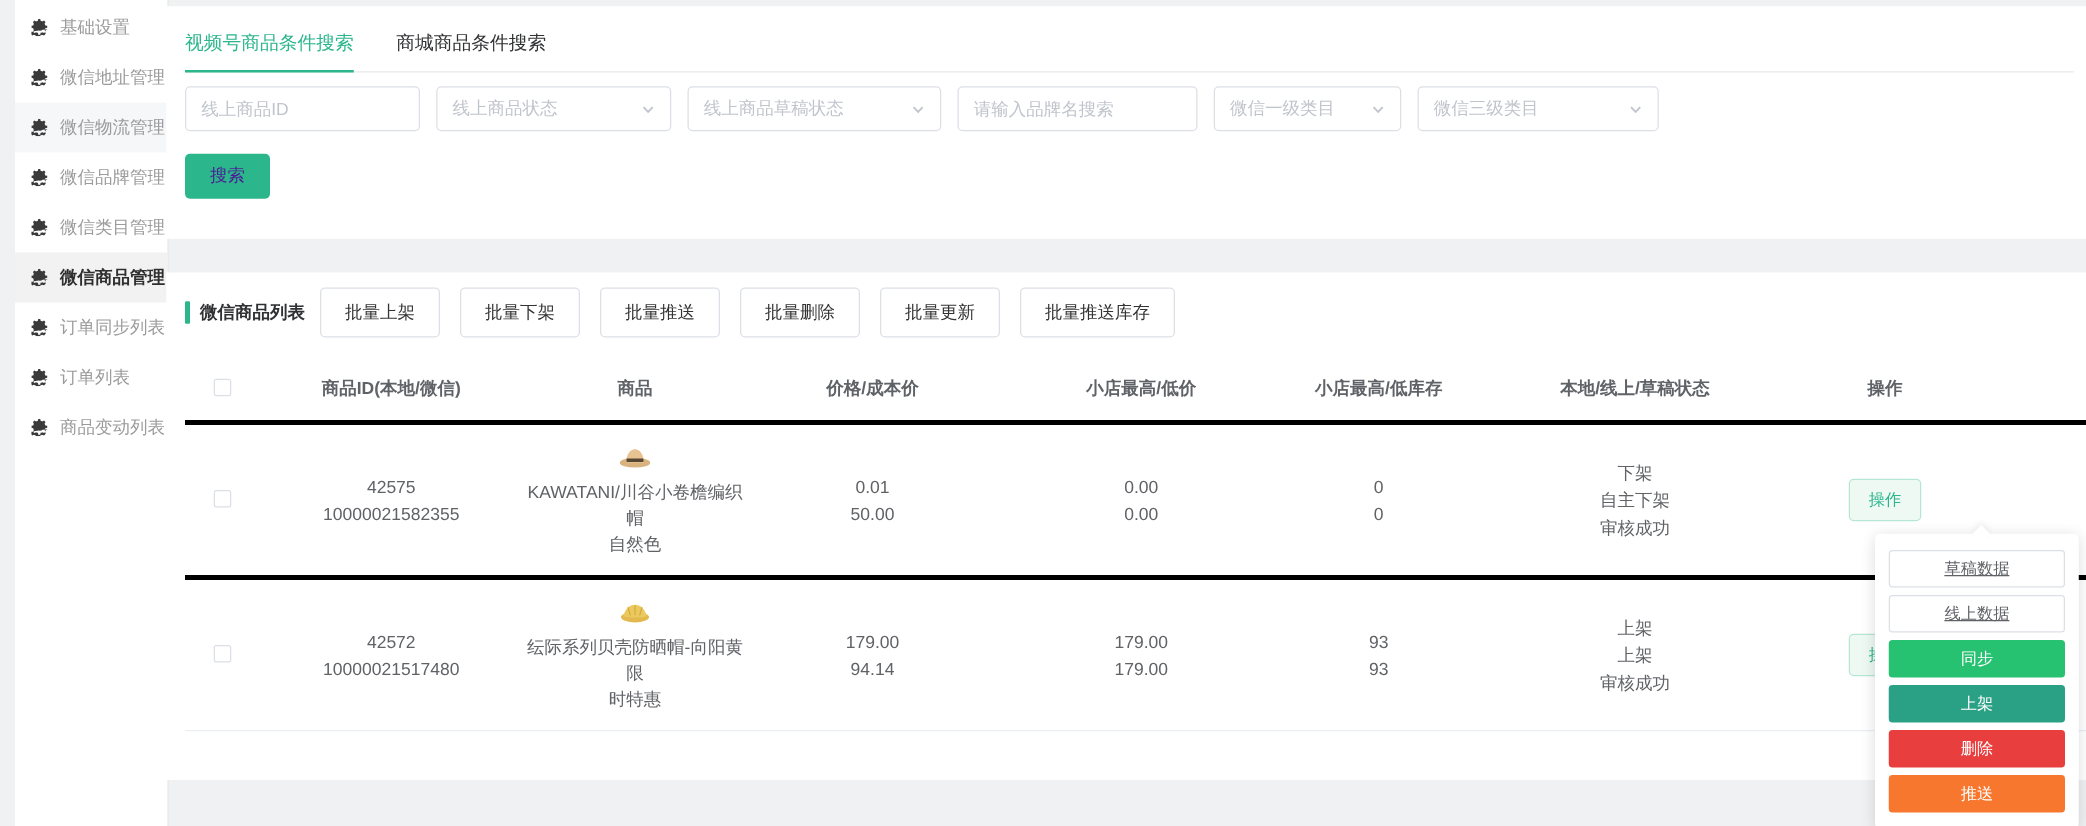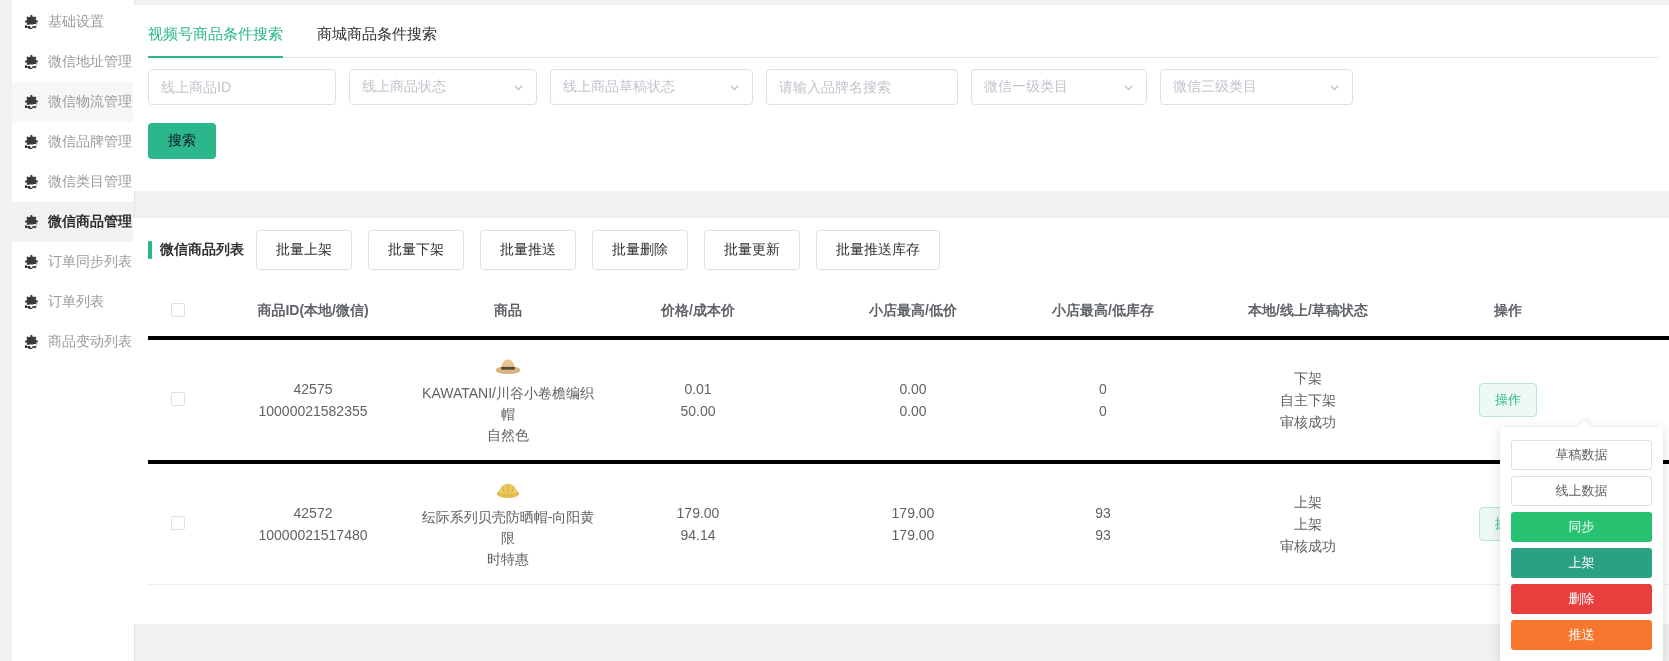--- a/index.html
+++ b/index.html
@@ -23,21 +23,21 @@
   .tab.active { color:#2bb68b; }
   .tab.active::after { content:""; position:absolute; left:0; right:0; bottom:-1px; height:2px; background:#2bb68b; }
 
   .filters { display:flex; gap:13px; margin-top:11px; }
   .f-input, .f-select { height:36px; border:1px solid #dcdfe6; border-radius:4px; background:#fff; font-size:14px; }
   .f-input { width:188px; padding:0 12px; color:#606266; outline:none; }
   .f-input::placeholder { color:#c0c4cc; }
   .f-select { width:188px; display:flex; align-items:center; justify-content:space-between; padding:0 12px; color:#c0c4cc; cursor:pointer; }
   .chev { width:11px; height:11px; stroke:#c0c4cc; stroke-width:1.6; fill:none; }
 
-  .search-btn { margin-top:18px; display:inline-block; background:#2cb68c; color:#0f172a; border:none; border-radius:4px; padding:9px 20px; font-size:14px; cursor:pointer; }
+  .search-btn { margin-top:18px; display:inline-block; background:#2cb68c; color:#4c1d95; border:none; border-radius:4px; padding:9px 20px; font-size:14px; cursor:pointer; }
 
   .card2 { margin-top:27px; padding:12px 0 0 15px; height:406px; }
   .list-head { display:flex; align-items:center; }
   .green-bar { width:4px; height:18px; background:#2bb68b; border-radius:1px; margin-right:8px; }
   .list-title { font-weight:bold; color:#303133; font-size:14px; }
   .batch-btns { display:flex; gap:16px; margin-left:12px; }
   .batch-btn { background:#fff; border:1px solid #dcdfe6; border-radius:4px; padding:10px 19px; font-size:14px; color:#333; cursor:pointer; white-space:nowrap; }
 
   .grid { display:grid; grid-template-columns:60px 210px 180px 200px 230px 150px 260px 140px; align-items:center; }
   .thead { margin-top:32px; padding-bottom:16px; color:#5f6368; font-weight:bold; }
@@ -49,21 +49,21 @@
   .prod-name { line-height:21px; margin-top:4px; }
   .hat { width:30px; height:22px; }
   .status-lines { line-height:22px; }
   .action-btn { background:#eef9f4; border:1px solid #b7e6d4; color:#2bb68b; border-radius:4px; padding:7px 15px; font-size:13px; cursor:pointer; }
 
   
   .popup { position:absolute; left:1500px; top:427px; width:163px; background:#fff; border-radius:4px;
            box-shadow:0 2px 12px rgba(0,0,0,.14); padding:13px 11px; display:flex; flex-direction:column; gap:6px; z-index:5; }
   .popup::before { content:""; position:absolute; top:-5px; left:80px; width:10px; height:10px; background:#fff; transform:rotate(45deg); box-shadow:-2px -2px 5px rgba(0,0,0,.06); }
   .pop-btn { height:30px; border-radius:3px; font-size:13px; cursor:pointer; border:none; color:#fff; }
-  .pop-btn.outline { background:#fff; border:1px solid #dcdfe6; color:#606266; }
+  .pop-btn.outline { background:#fff; border:1px solid #dcdfe6; color:#606266;text-decoration:underline; }
   .pop-btn.green  { background:#26c171; }
   .pop-btn.teal   { background:#2aa185; }
   .pop-btn.red    { background:#e83e3e; }
   .pop-btn.orange { background:#f8772e; }
 </style>
 </head>
 <body>
 
 <svg width="0" height="0" style="position:absolute">
   <defs>
@@ -159,21 +159,21 @@
             <use href="#chevron"></use>
           </svg>
       </div>
       <div class="f-select" style="width:203px">
         <span>线上商品草稿状态</span>
         <svg class="chev">
             <use href="#chevron"></use>
           </svg>
       </div>
       <input class="f-input" style="width: 192px;" type="text" placeholder="请输入品牌名搜索">
-      <div class="f-select" style="width:176px">
+      <div class="f-select" style="width:150px">
         <span>微信一级类目</span>
         <svg class="chev">
             <use href="#chevron"></use>
           </svg>
       </div>
       <div class="f-select" style="width:193px">
         <span>微信三级类目</span>
         <svg class="chev">
             <use href="#chevron"></use>
           </svg>

